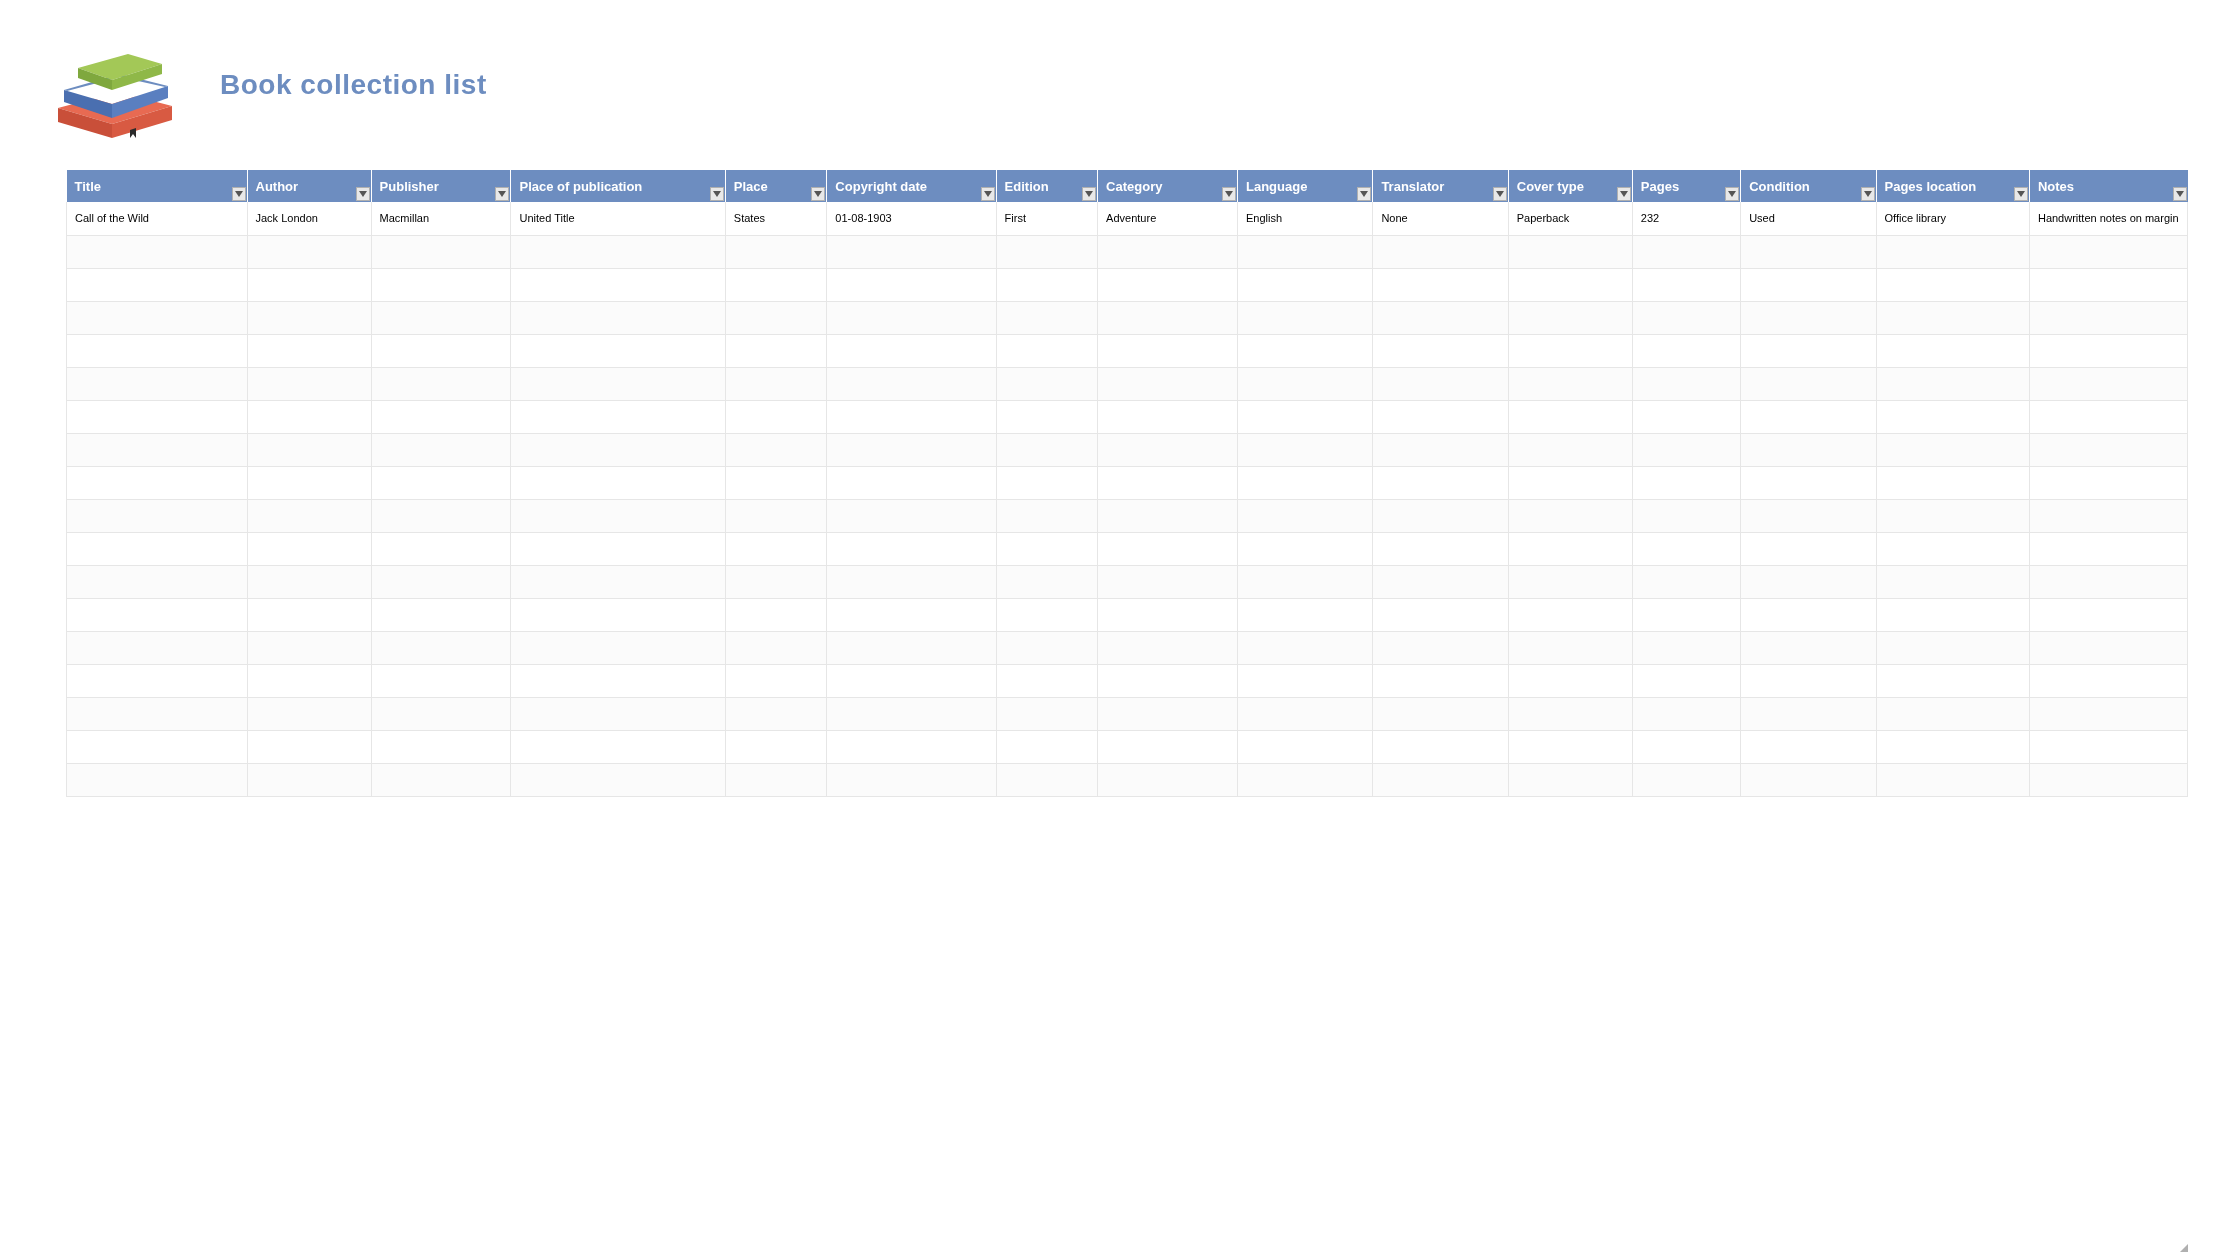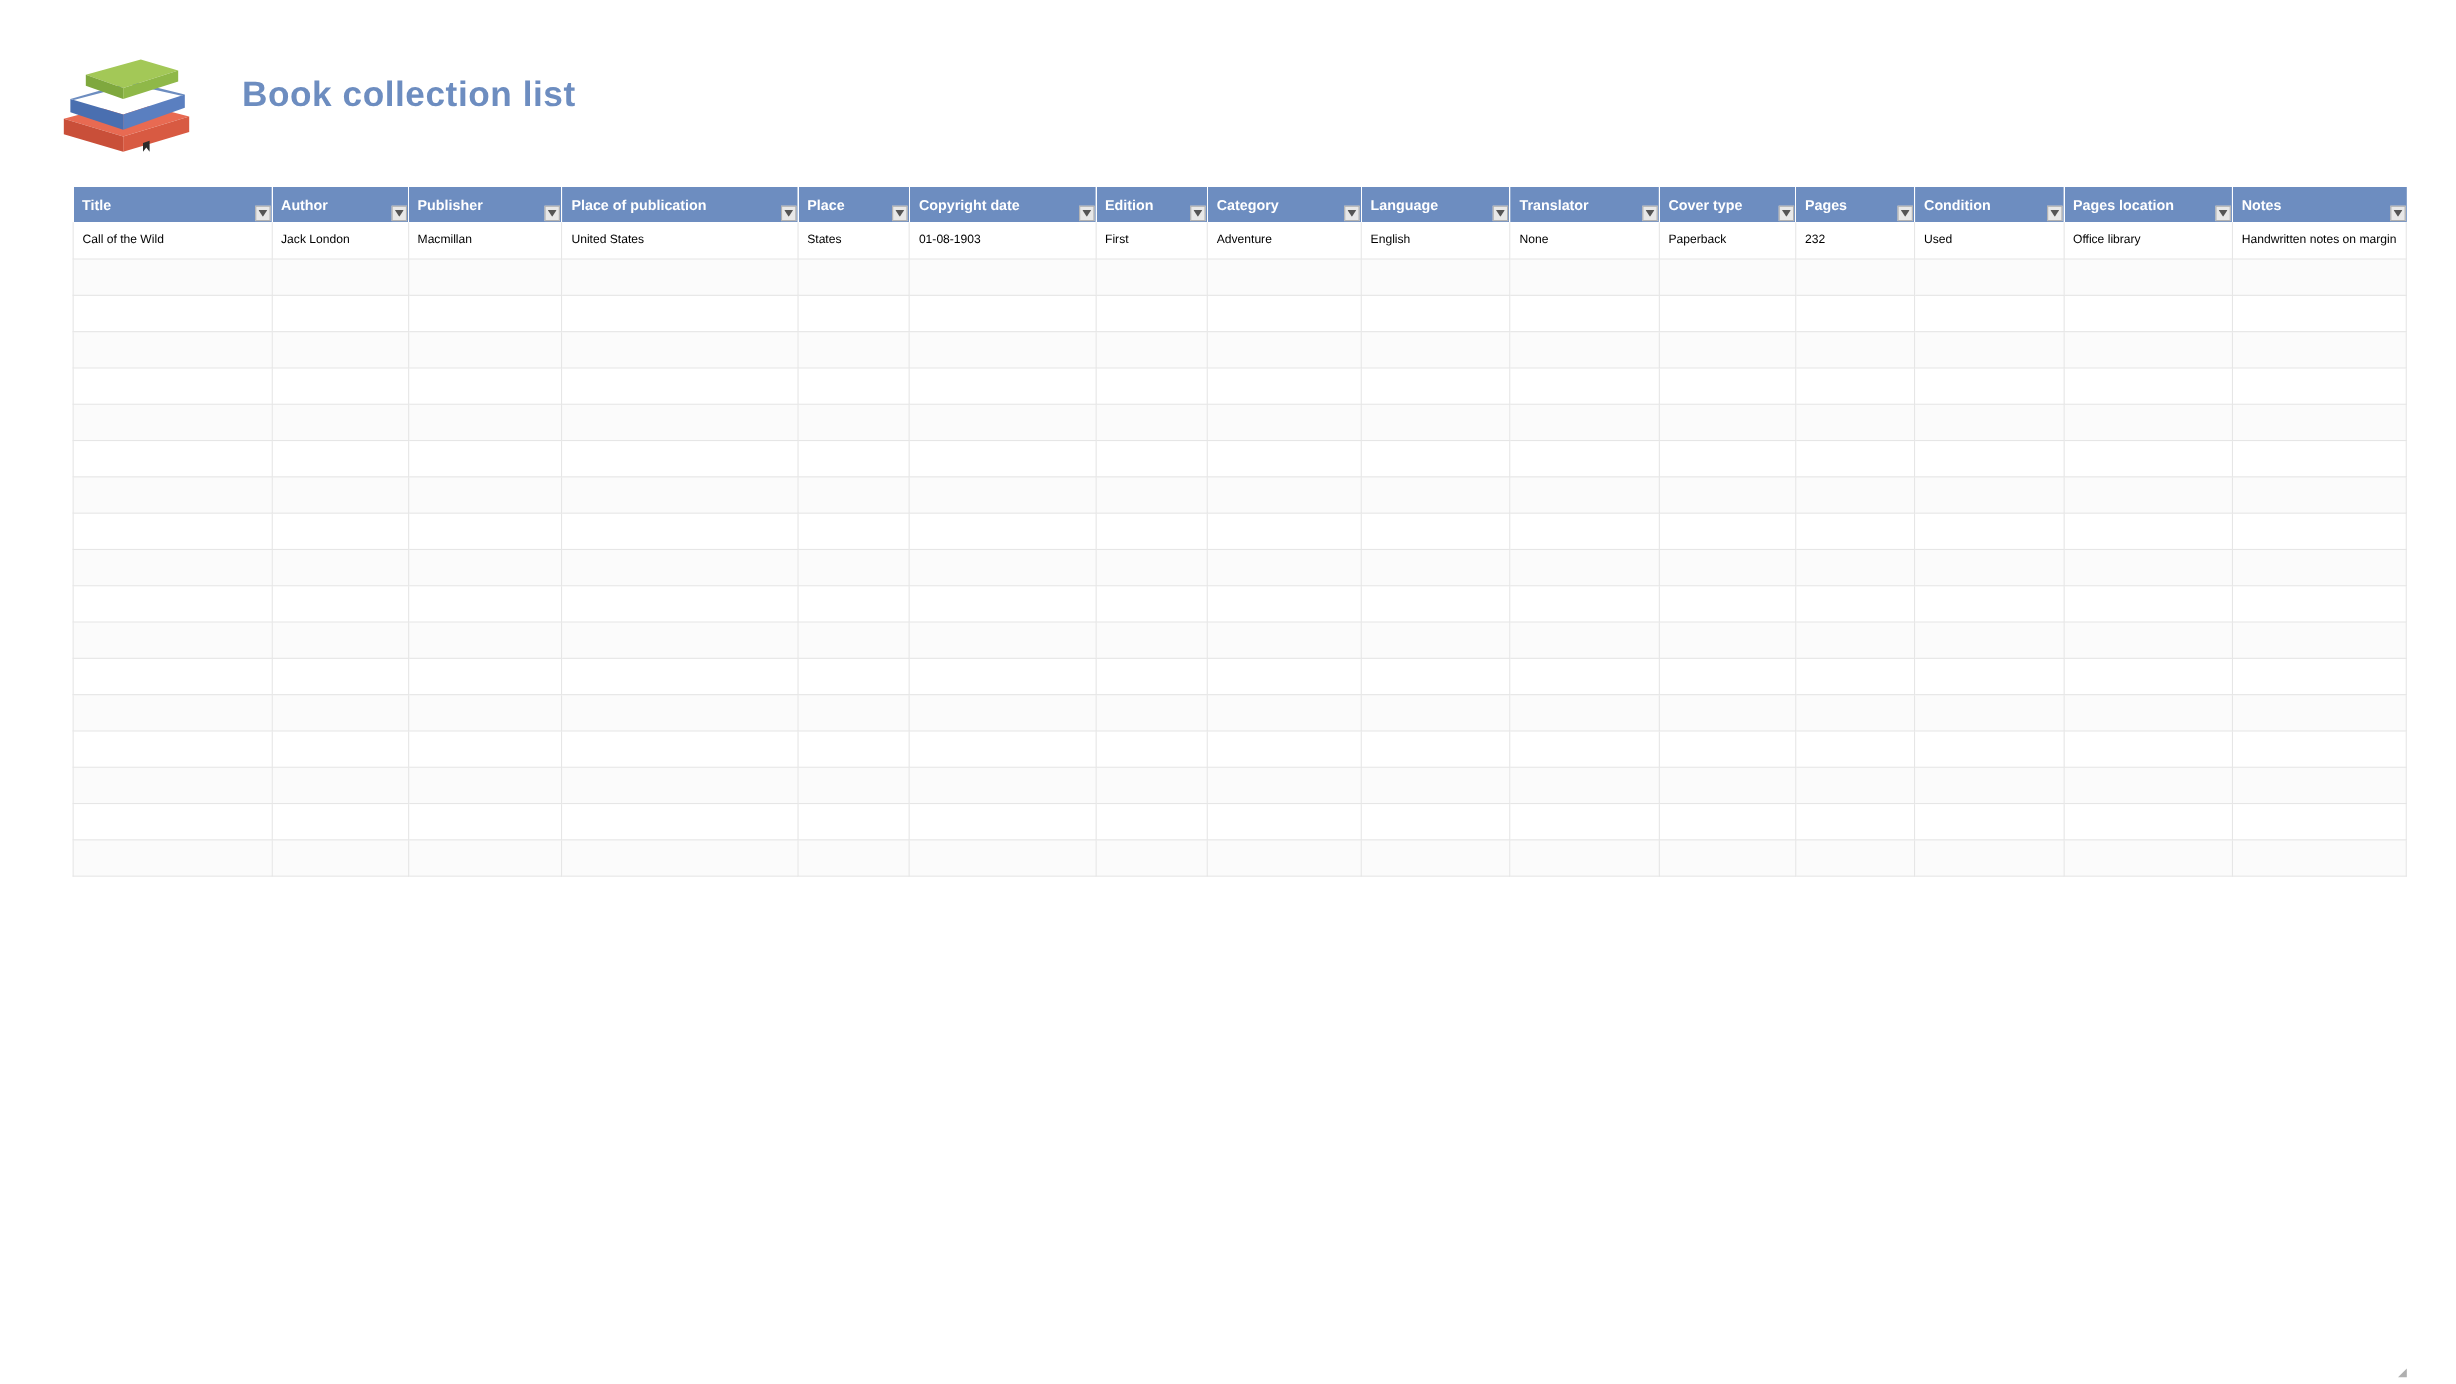--- a/index.html
+++ b/index.html
@@ -20,21 +20,21 @@
     gap: 40px;
     margin-bottom: 30px;
     padding-left: 5px;
   }
   .books-illustration {
     width: 130px;
     height: 110px;
     position: relative;
   }
   .page-title {
-    font-size: 32px;
+    font-size: 28px;
     font-weight: 700;
     color: #6d8dc0;
     letter-spacing: 0.5px;
   }
   .table-wrap {
     width: 100%;
     padding-left: 21px;
   }
   table.collection {
     width: 100%;
@@ -238,21 +238,21 @@
                   <polygon points="0,0 8,0 4,6" fill="#555"></polygon>
                 </svg>
               </div></th>
           </tr>
       </thead>
       <tbody id="body-rows">
           <tr>
             <td>Call of the Wild</td>
             <td>Jack London</td>
             <td>Macmillan</td>
-            <td>United States</td>
+            <td>United Title</td>
             <td>States</td>
             <td>01-08-1903</td>
             <td>First</td>
             <td>Adventure</td>
             <td>English</td>
             <td>None</td>
             <td>Paperback</td>
             <td>232</td>
             <td>Used</td>
             <td>Office library</td>

